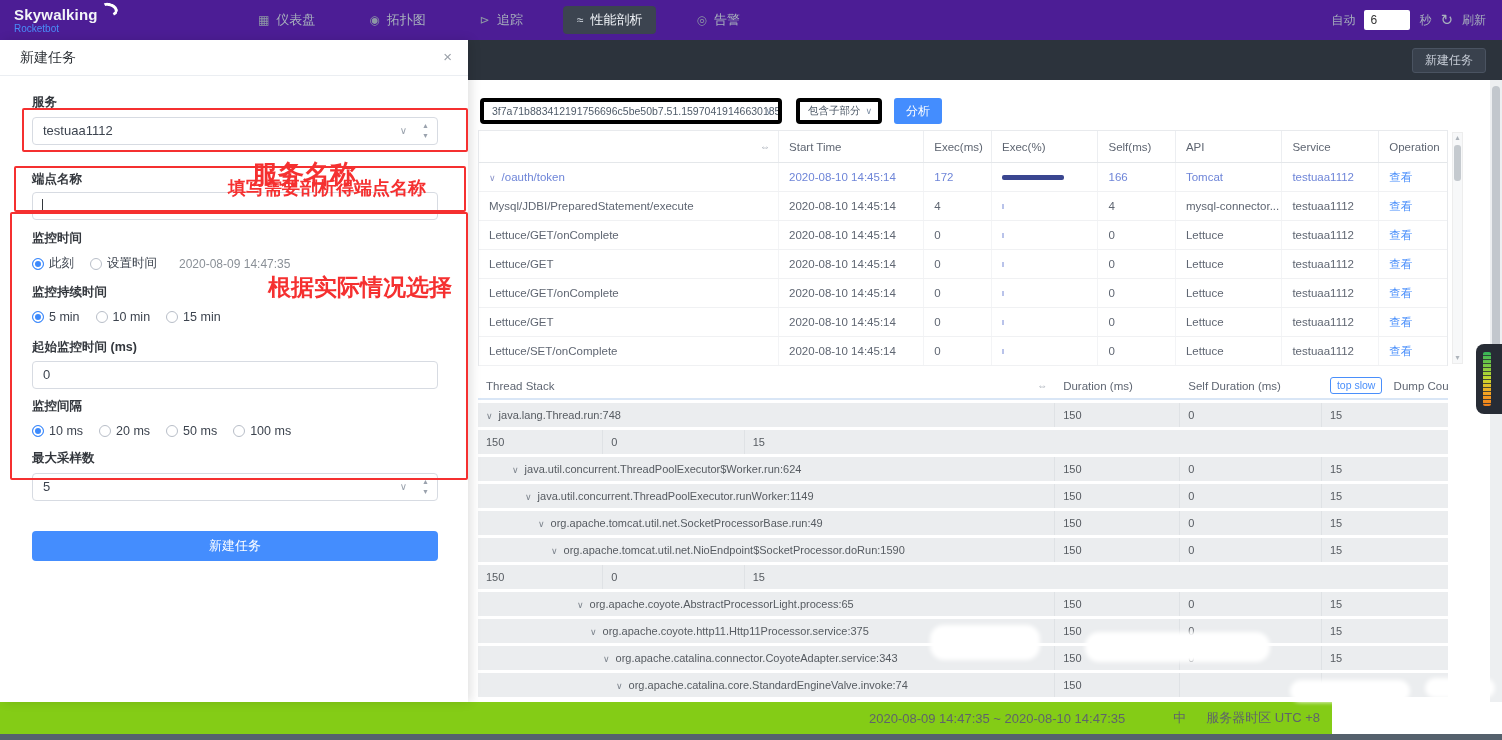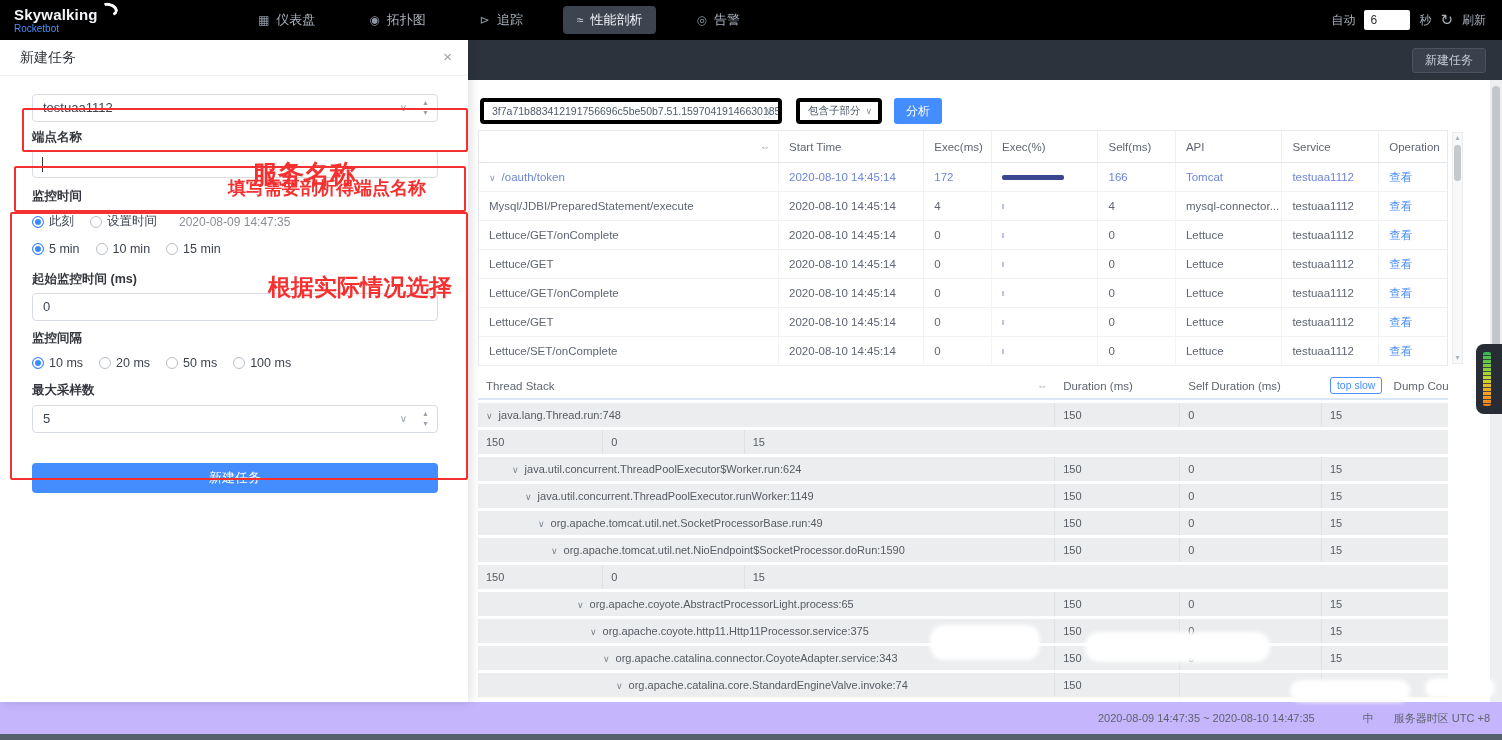--- a/index.html
+++ b/index.html
@@ -1,20 +1,20 @@
 <!DOCTYPE html>
 <html><head>
 <meta charset="utf-8">
 <style>
   * { margin:0; padding:0; box-sizing:border-box; }
   html,body { width:1502px; height:740px; overflow:hidden; background:#fff;
     font-family:"Liberation Sans","DejaVu Sans",sans-serif; }
 
   
-  #navbar { position:absolute; left:0; top:0; width:1502px; height:40px; background:#000000;
+  #navbar { position:absolute; left:0; top:0; width:1502px; height:40px; background:#4c1d95;
     display:flex; align-items:center; z-index:3; }
   #brand { margin-left:14px; line-height:1; position:relative; width:110px; }
   #brand .l1 { color:#f3f5f8; font-size:15px; font-weight:bold; letter-spacing:.2px; }
   #brand .swoosh { position:absolute; left:86px; top:-4px; width:18px; height:13px;
     border:3px solid transparent; border-top-color:#fff; border-right-color:#fff;
     border-radius:50%; transform:rotate(18deg); }
   #brand .l2 { color:#4a8df8; font-size:10px; margin-top:2px; }
   #nav-menu { display:flex; margin-left:120px; gap:26px; }
   .nav-item { height:28px; line-height:28px; padding:0 14px; border-radius:4px; color:#a7b0bc;
     font-size:13px; cursor:pointer; white-space:nowrap; }
@@ -77,22 +77,22 @@
   .th-c1 { width:59.5%; } .th-c2 { width:12.9%; } .th-c3 { width:14.6%; } .th-c4 { width:13%; }
   #topslow-btn { display:inline-block; border:1px solid #4a8ffb; color:#4a8ffb; border-radius:3px;
     font-size:10.5px; line-height:15px; padding:0 6px; margin-right:8px; vertical-align:1px; cursor:pointer; }
   .th-row { display:flex; height:24px; line-height:24px; margin-top:3px; background:#ebedef; color:#565b61; cursor:pointer; }
   .th-row > div { white-space:nowrap; overflow:hidden; border-right:1px solid #dfe2e5; }
   .th-row > div:last-child { border-right:none; }
   .th-chev { color:#7c838c; font-size:9px; margin-right:6px; }
   .th-val { padding-left:8px; }
 
   
-  #footer { position:absolute; left:0; top:702px; width:1502px; height:32px; background:#c4b5fd;
-    display:flex; align-items:center; justify-content:flex-end; font-size:11px; color:#5f646a; z-index:4; }
+  #footer { position:absolute; left:0; top:702px; width:1332px; height:32px; background:#84cc16;
+    display:flex; align-items:center; justify-content:flex-end; font-size:13px; color:#5f646a; z-index:4; }
   #footer .range { margin-right:48px; }
   #footer .lang { margin-right:20px; }
   #footer .tz { margin-right:12px; }
   #bottom-strip { position:absolute; left:0; top:734px; width:1502px; height:6px; background:#55616d; z-index:4; }
 
   
   #drawer { position:absolute; left:0; top:40px; width:468px; height:662px; background:#fff;
     box-shadow:3px 0 10px rgba(0,0,0,.12); z-index:10; }
   #drawer-head { height:36px; border-bottom:1px solid #ebeef2; position:relative; }
   #drawer-title { position:absolute; left:20px; top:9px; font-size:14px; color:#2f3338; }
@@ -375,31 +375,32 @@
 </div>
 <div id="bottom-strip"></div>
 
 <div id="drawer">
   <div id="drawer-head">
     <span id="drawer-title">新建任务</span>
     <span id="drawer-close">×</span>
   </div>
 
   <div class="fgroup" style="margin-top:18px;">
+    <div class="flabel">服务</div>
     <div class="ctrl" style="margin-top:6px;">
       <span>testuaa1112</span>
       <span class="chev">∨</span>
       <span class="stepper">
           <span>▲</span>
           <span>▼</span>
         </span>
     </div>
   </div>
 
-  <div class="fgroup" style="margin-top:7px;">
+  <div class="fgroup" style="margin-top:26px;">
     <div class="flabel">端点名称</div>
     <div class="ctrl" style="margin-top:4px;">
       <span class="caret"></span>
     </div>
   </div>
 
   <div class="fgroup" style="margin-top:10px;">
     <div class="flabel">监控时间</div>
     <div class="radio-row" style="margin-top:8px;">
         <span class="radio-opt">
@@ -408,20 +409,21 @@
         </span>
         <span class="radio-opt">
           <span class="dot"></span>
           <span>设置时间</span>
         </span>
         <span class="dt-text">2020-08-09 14:47:35</span>
       </div>
   </div>
 
   <div class="fgroup" style="margin-top:12px;">
+    <div class="flabel">监控持续时间</div>
     <div class="radio-row" style="margin-top:9px;">
         <span class="radio-opt">
           <span class="dot on"></span>
           <span>5 min</span>
         </span>
         <span class="radio-opt">
           <span class="dot"></span>
           <span>10 min</span>
         </span>
         <span class="radio-opt">

